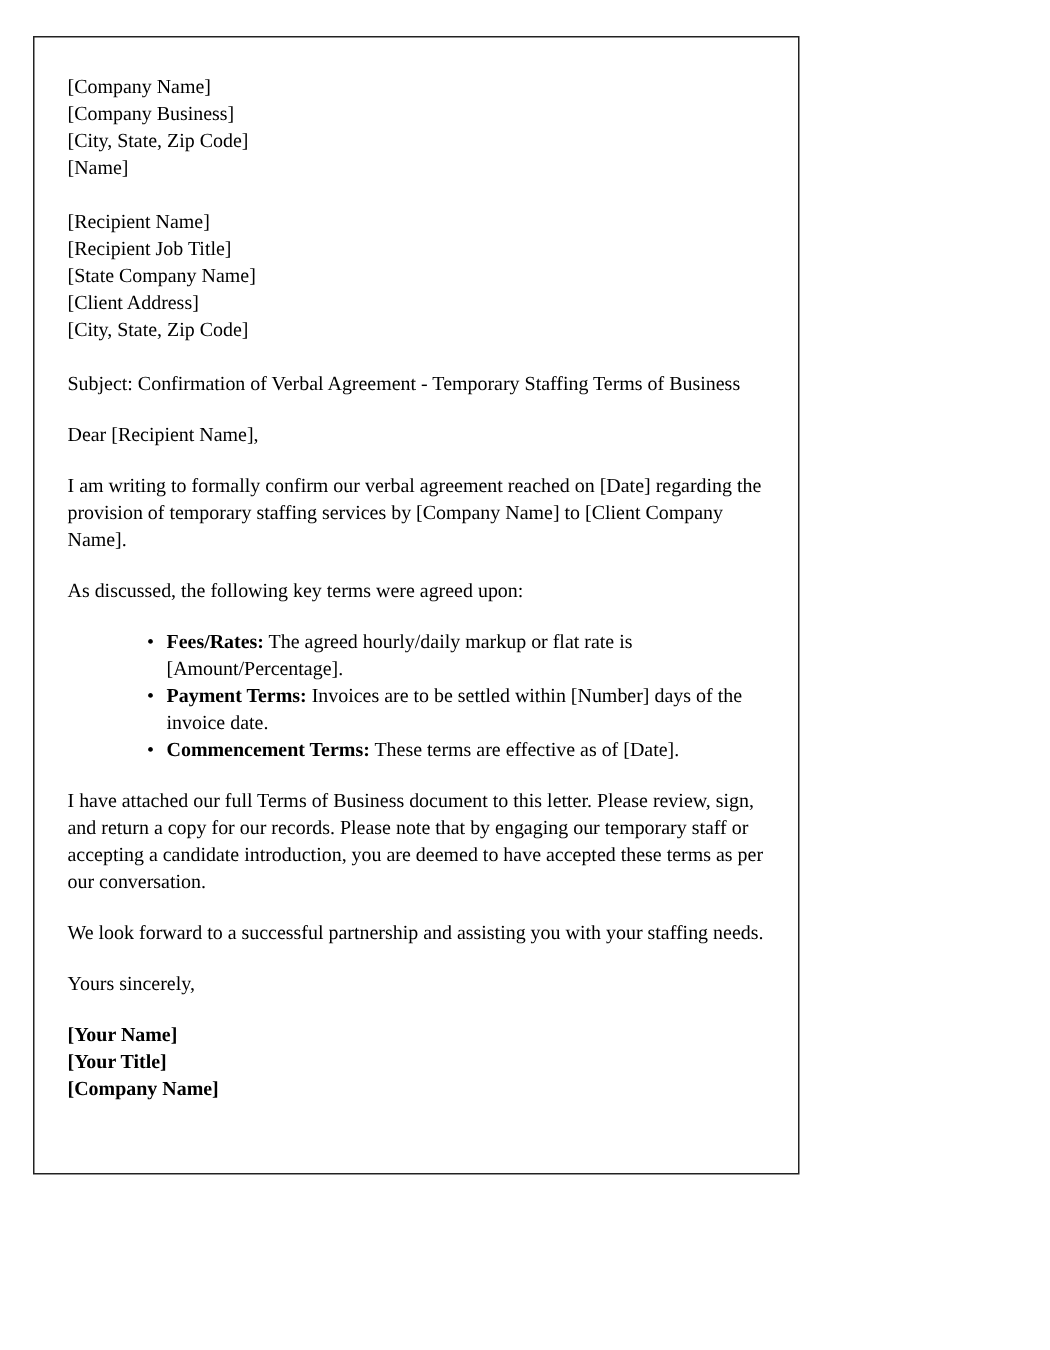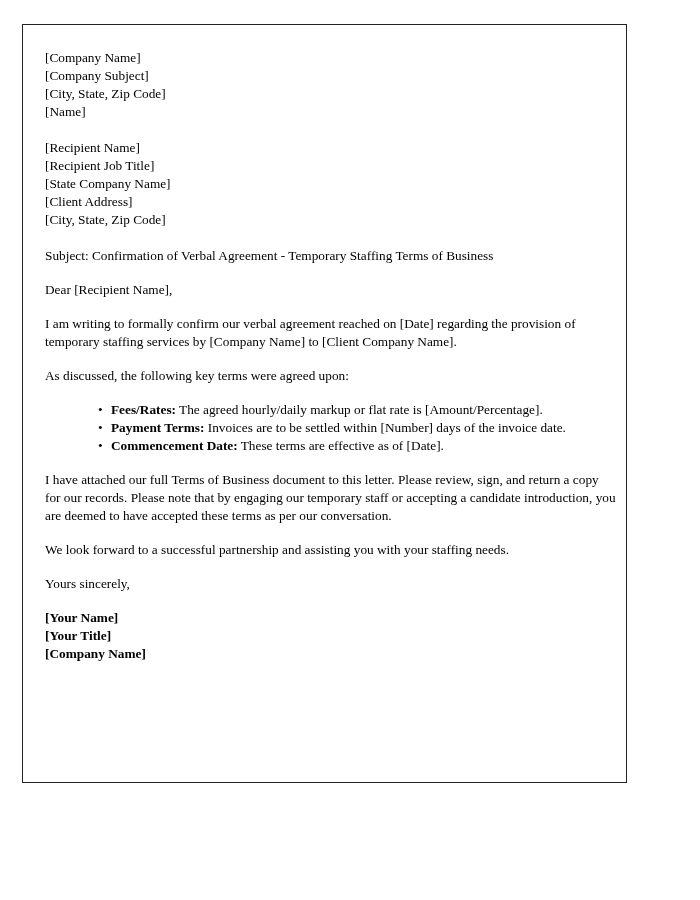--- a/index.html
+++ b/index.html
@@ -14,21 +14,21 @@
     font-family: "Liberation Serif", "DejaVu Serif", serif;
     color: #000000;
     overflow: hidden;
   }
 
   
   .page-sheet {
     position: absolute;
     left: 22px;
     top: 24px;
-    width: 605px;
+    width: 511px;
     height: 759px;
     box-sizing: border-box;
     border: 1px solid #222222;
     background: #ffffff;
   }
 
   .letter-body {
     box-sizing: border-box;
     padding: 24px 9px 0 22px;
     font-size: 13.3px;
@@ -84,21 +84,21 @@
   }
 </style>
 </head>
 <body>
 
 <div class="page-sheet">
   <div class="letter-body">
 
     <div class="address-block">
       <span class="addr-line">[Company Name]</span>
-      <span class="addr-line">[Company Subject]</span>
+      <span class="addr-line">[Company Business]</span>
       <span class="addr-line">[City, State, Zip Code]</span>
       <span class="addr-line">[Name]</span>
     </div>
 
     <div class="address-block">
       <span class="addr-line">[Recipient Name]</span>
       <span class="addr-line">[Recipient Job Title]</span>
       <span class="addr-line">[State Company Name]</span>
       <span class="addr-line">[Client Address]</span>
       <span class="addr-line">[City, State, Zip Code]</span>
@@ -108,21 +108,21 @@
 
     <p class="para">Dear [Recipient Name],</p>
 
     <p class="para">I am writing to formally confirm our verbal agreement reached on [Date] regarding the provision of temporary staffing services by [Company Name] to [Client Company Name].</p>
 
     <p class="para">As discussed, the following key terms were agreed upon:</p>
 
     <ul class="terms-list">
       <li><span class="term-label">Fees/Rates:</span><span> The agreed hourly/daily markup or flat rate is [Amount/Percentage].</span></li>
       <li><span class="term-label">Payment Terms:</span><span> Invoices are to be settled within [Number] days of the invoice date.</span></li>
-      <li><span class="term-label">Commencement Date:</span><span> These terms are effective as of [Date].</span></li>
+      <li><span class="term-label">Commencement Terms:</span><span> These terms are effective as of [Date].</span></li>
     </ul>
 
     <p class="para">I have attached our full Terms of Business document to this letter. Please review, sign, and return a copy for our records. Please note that by engaging our temporary staff or accepting a candidate introduction, you are deemed to have accepted these terms as per our conversation.</p>
 
     <p class="para">We look forward to a successful partnership and assisting you with your staffing needs.</p>
 
     <p class="para">Yours sincerely,</p>
 
     <div class="signature-block">
       <span class="sig-line">[Your Name]</span>

